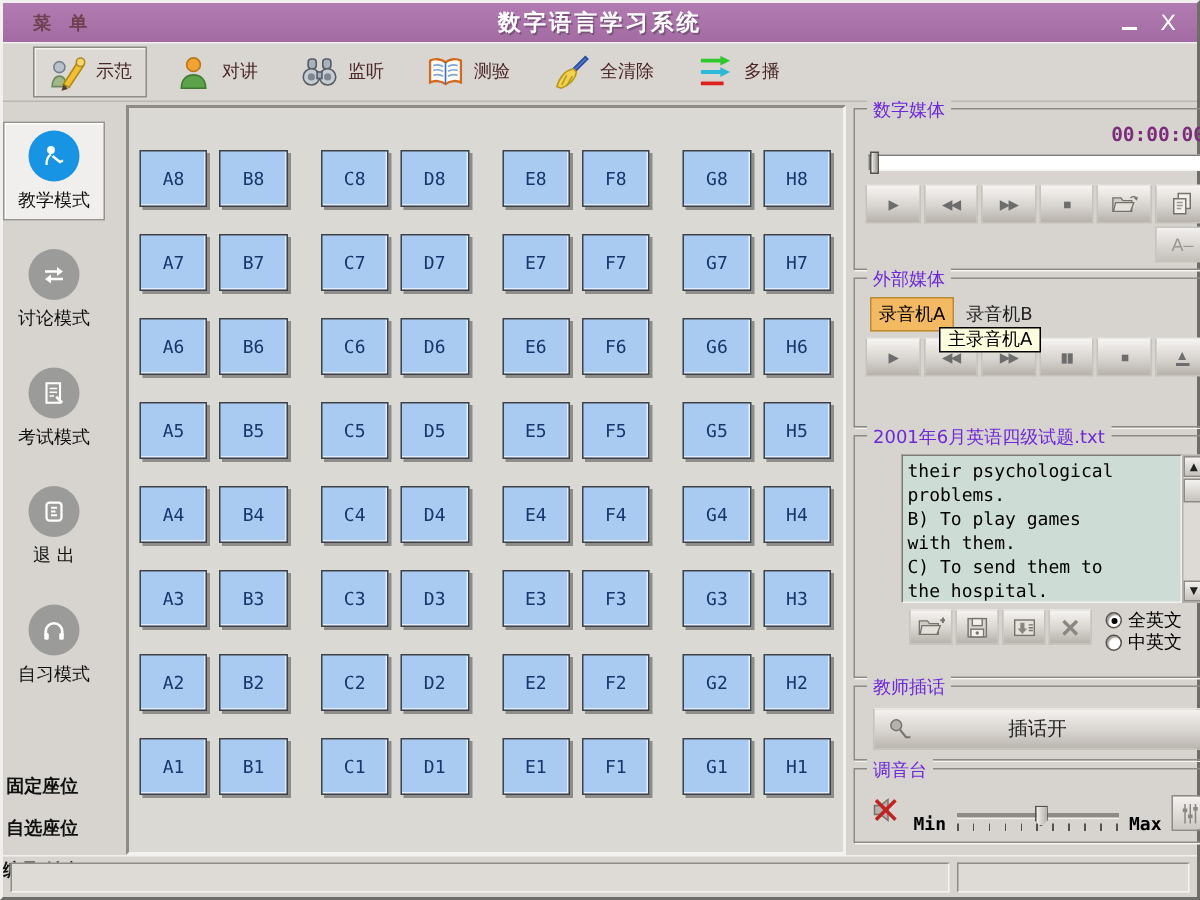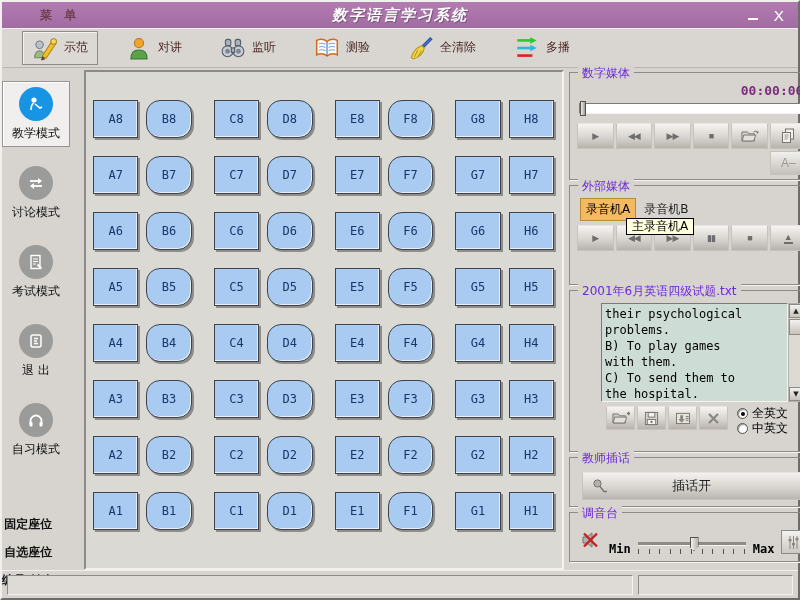--- a/index.html
+++ b/index.html
@@ -6,29 +6,29 @@
   html,body { width:800px; height:600px; }
   body {
     font-family: "DejaVu Sans", "Liberation Sans", sans-serif;
     font-size: 12px; color:#222; background:#d7d4cf; overflow:hidden;
   }
   .window{ width:800px; height:600px; display:flex; flex-direction:column;
     border:2px solid; border-color:#f2f0ee #6f6d6a #6f6d6a #f2f0ee; background:#d7d4cf;}
   
   .titlebar{ height:26px; background:linear-gradient(#b27cb2,#a26ba2);
     display:flex; align-items:center; position:relative; flex:none;}
-  .menu-label{ color:#6e4050; font-weight:bold; margin-left:38px; letter-spacing:4px;}
+  .menu-label{ color:#6e4050; font-weight:bold; margin-left:20px; letter-spacing:4px;}
   .win-title{ position:absolute; left:0; right:0; text-align:center; color:#fff;
-    font-weight:bold; font-size:15px; letter-spacing:2px; text-shadow:1px 1px 0 #7d537d;font-style:italic;}
+    font-weight:bold; font-size:15px; letter-spacing:2px; text-shadow:1px 1px 0 #7d537d;}
   .win-controls{ margin-left:auto; display:flex; align-items:flex-end; gap:16px;
     margin-right:14px; z-index:2; height:100%; padding-bottom:6px;}
   .btn-min{ width:10px; height:2px; background:#fff; margin-bottom:2px; cursor:default;}
   .btn-close{ color:#fff; font-size:14px; line-height:12px; transform:scaleX(1.1); cursor:default;}
   
-  .toolbar{ height:40px; flex:none; display:flex; align-items:center; gap:18px;
+  .toolbar{ height:40px; flex:none; display:flex; align-items:center; gap:8px;
     padding-left:20px; background:#d9d6d1; border-bottom:1px solid #b9b6b1;
     box-shadow:0 1px 0 #f2f0ee inset;}
   .tool-btn{ display:flex; align-items:center; gap:6px; padding:3px 9px; height:34px;
     color:#4a2626; background:transparent; border:1px solid transparent;}
   .tool-btn.selected{ border:1px solid #8e8b86; background:#dcd9d4;
     box-shadow:1px 1px 0 #f5f3f0 inset;}
   .tool-btn svg{ display:block; }
   
   .main{ flex:1; display:flex; min-height:0;}
   
@@ -46,21 +46,21 @@
   .side-links{ margin-top:34px; text-align:center; line-height:28px; color:#111; font-weight:bold;}
   .side-links div{ white-space:nowrap;}
   
   .grid-panel{ width:480px; flex:none; margin:2px 2px 0 2px; background:#dbd9d4;
     border:2px solid; border-color:#8e8b87 #f4f2ef #f4f2ef #8e8b87;
     padding:28px 0 0 7px; overflow:hidden;}
   .seat-row{ display:flex; margin-bottom:18px; height:38px;}
   .seat{ width:46px; height:38px; margin-right:8px; background:#a9cbf2;
     border:1px solid #3f4248; box-shadow:2px 2px 0 #8f8d89, -1px -1px 0 #e6eefc inset;
     font-family:"DejaVu Sans Mono", monospace; font-size:12px; color:#17366b; cursor:default;}
-  .seat.pair-end{ margin-right:22px;border-radius:14px;}
+  .seat.pair-end{ margin-right:22px;}
   
   .right-panel{ flex:1; padding:4px 5px 0 3px; display:flex; flex-direction:column;}
   .groupbox{ position:relative; border:1px solid #8e8b87; box-shadow:1px 1px 0 #f6f4f1;
     margin-bottom:5px; padding-top:10px;}
   .legend{ position:absolute; top:-8px; left:8px; background:#d7d4cf; padding:0 4px;
     font-size:12px; color:#6d28d9; white-space:nowrap;}
   
   .mbtn-row{ display:flex; gap:2px; }
   .mbtn{ flex:1; height:26px; border:1px solid #c6c2bc; border-top-color:#e8e5e1;
     background:linear-gradient(#f6f4f2 0%, #d8d4cf 55%, #b7b2ac 100%);

